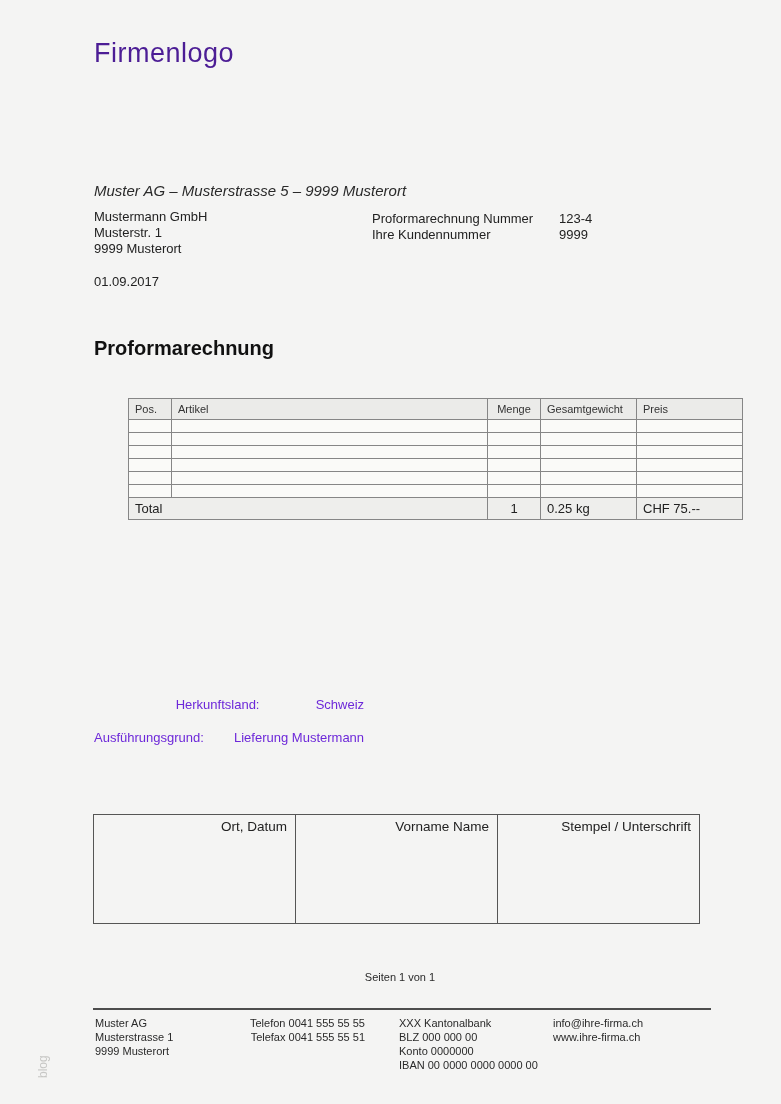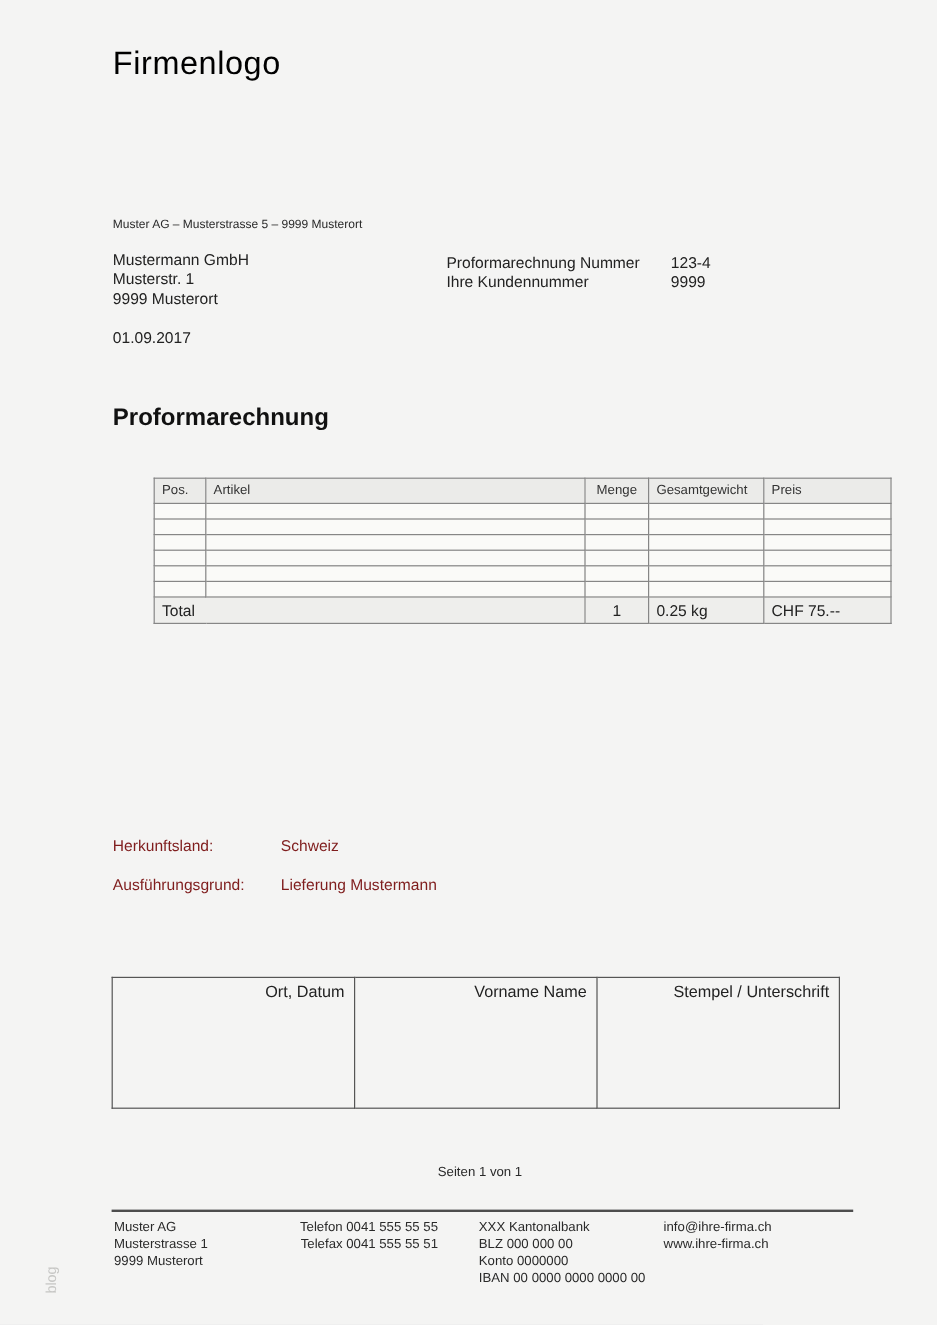--- a/index.html
+++ b/index.html
@@ -6,22 +6,22 @@
   .page{
     position:relative;
     width:781px;height:1104px;
     background:#f4f4f3;
     font-family:"Liberation Sans", sans-serif;
     color:#1d1d1d;
     overflow:hidden;
     margin:0 auto;
   }
   .abs{position:absolute;}
-  .logo{font-size:27px;letter-spacing:0.5px;color:#000000;text-align:center;}
-  .sender{font-size:10px;color:#2a2a2a;}
+  .logo{font-size:27px;letter-spacing:0.5px;color:#4c1d95;text-align:center;}
+  .sender{font-size:15px;color:#2a2a2a;font-style:italic;}
   .addr{font-size:13px;line-height:16px;color:#222;}
   .meta{font-size:13px;line-height:16px;color:#222;}
   .meta-row{display:flex;}
   .meta-label{width:187px;}
   .meta-value{}
   .date{font-size:13px;color:#222;}
   .doc-title{font-size:20px;font-weight:bold;color:#111;}
 
   table.items{border-collapse:collapse;table-layout:fixed;width:614px;
     font-size:13px;color:#222;background:transparent;}
@@ -33,21 +33,21 @@
   table.items{border:1px solid #555;margin-left:35px;}
   table.items thead th{
     background:#ebebe9;font-weight:normal;font-size:11px;color:#333;
     text-align:left;height:16px;padding:2px 6px;
   }
   table.items td.c{text-align:center;}
   tr.item-row td{background:#f2f2f0;height:19px;}
   tr.empty-row td{background:#fafaf8;height:12px;padding:0 6px;font-size:9px;}
   tr.total-row td{background:#eeeeec;height:19px;font-size:13px;}
 
-  .detail-row{display:flex;font-size:13px;color:#7f1d1d;}
+  .detail-row{display:flex;font-size:13px;color:#6d28d9;justify-content:flex-end;}
   .detail-label{width:140px;}
 
   table.signature{border-collapse:collapse;table-layout:fixed;width:606px;font-size:13.5px;color:#222;}
   table.signature td{border:1px solid #555;vertical-align:top;padding:4px 8px;height:100px;background:transparent;}
 
   .pagination{font-size:11px;color:#2a2a2a;text-align:center;width:614px;}
   .footer-rule{background:#4d4d4d;height:2px;width:618px;}
   .footer-col{font-size:11px;line-height:14px;color:#2a2a2a;white-space:nowrap;}
   .watermark{
     font-size:12px;color:#c7c7c5;

